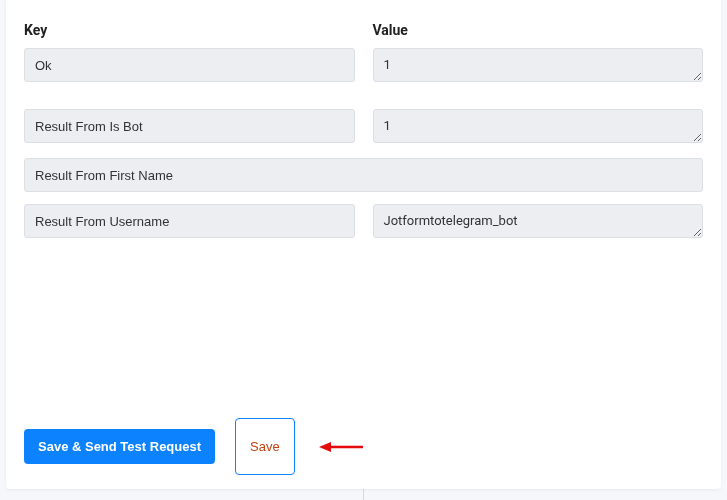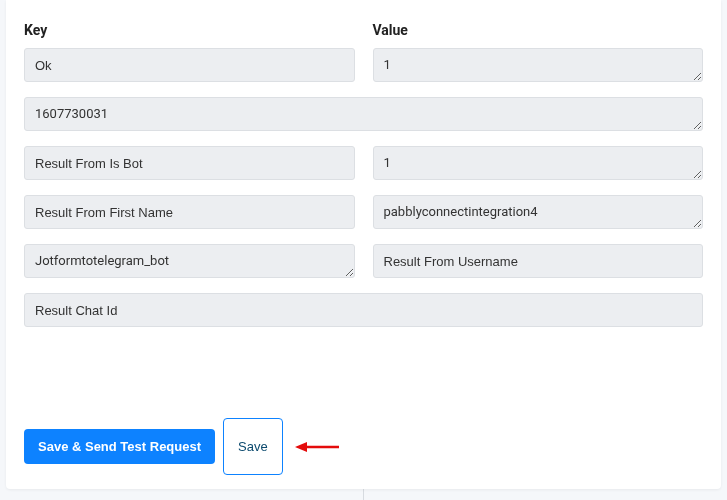--- a/index.html
+++ b/index.html
@@ -67,36 +67,36 @@
     color: #333;
     resize: both;
     overflow: hidden;
     line-height: 1.4;
     font-family: inherit;
   }
   .footer {
     padding: 8px 18px 14px 18px;
     display: flex;
     align-items: center;
-    gap: 8px;
+    gap: 20px;
     position: relative;
   }
   .btn-primary {
     background: #0d82ff;
     color: #fff;
     border: none;
     font-weight: 600;
     font-size: 13px;
     padding: 10px 14px;
     border-radius: 4px;
     cursor: pointer;
   }
   .btn-outline {
     background: #fff;
-    color: #0c4a6e;
+    color: #c2410c;
     border: 1px solid #0d82ff;
     font-weight: 500;
     font-size: 13px;
     padding: 20px 14px;
     border-radius: 4px;
     cursor: pointer;
   }
   .arrow-annot {
     display: inline-flex;
     align-items: center;
@@ -118,36 +118,33 @@
     <div class="headers">
       <div class="col">Key</div>
       <div class="col">Value</div>
     </div>
     <div id="rows-container">
         <div class="row">
           <div class="cell"><input class="key-field" value="Ok" style=""></div>
           <div class="cell"><textarea class="val-field" style="">1</textarea></div>
         </div>
         <div class="row">
-          <div class="cell"><textarea class="val-field" style="">1607730031</textarea></div>
         </div>
         <div class="row">
           <div class="cell"><input class="key-field" value="Result From Is Bot" style=""></div>
           <div class="cell"><textarea class="val-field" style="">1</textarea></div>
         </div>
         <div class="row">
           <div class="cell"><input class="key-field" value="Result From First Name" style=""></div>
-          <div class="cell"><textarea class="val-field" style="">pabblyconnectintegration4</textarea></div>
         </div>
         <div class="row">
+          <div class="cell"><input class="key-field" value="Result From Username" style=""></div>
           <div class="cell"><textarea class="val-field" style="">Jotformtotelegram_bot</textarea></div>
-          <div class="cell"><input class="key-field" value="Result From Username" style=""></div>
         </div>
         <div class="row">
-          <div class="cell"><input class="key-field" value="Result Chat Id" style=""></div>
         </div>
         <div class="row">
         </div>
       </div>
   </div>
   <div class="footer">
     <button class="btn-primary">Save &amp; Send Test Request</button>
     <button class="btn-outline">Save</button>
     <span class="arrow-annot">
       <svg width="44" height="14" viewBox="0 0 44 14">

